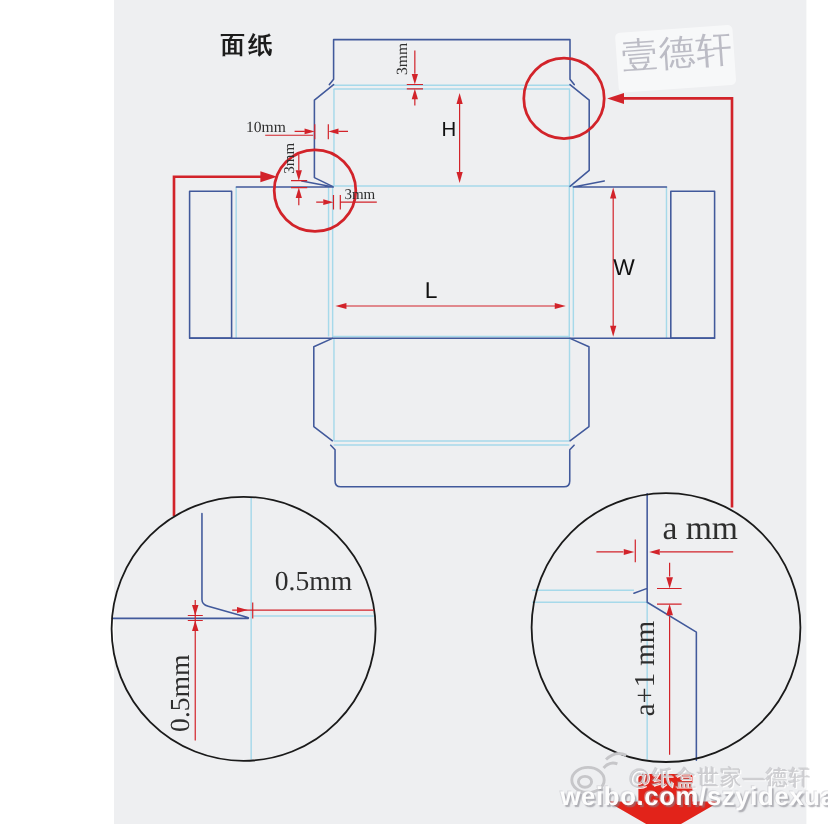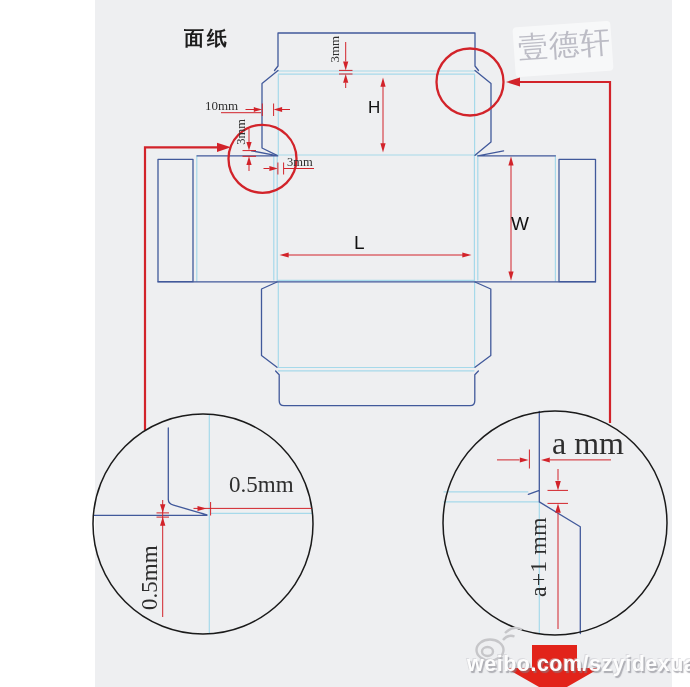--- a/index.html
+++ b/index.html
@@ -25,21 +25,21 @@
            font-family:"Liberation Serif",serif;transform:rotate(-4deg);letter-spacing:1px;}
   #t-3top{left:318px;top:42px;width:34px;font-size:13px;}
   #t-10mm{left:205px;top:99px;font-size:13px;}
   #t-3lv{left:225px;top:125px;width:34px;font-size:12.5px;}
   #t-3lh{left:287px;top:156px;font-size:12.5px;}
   #t-H{left:368px;top:99px;font-size:17px;color:#111;}
   #t-W{left:511px;top:214px;font-size:19px;color:#111;}
   #t-L{left:354px;top:233px;font-size:19px;color:#111;}
   #t-05h{left:229px;top:472px;font-size:23px;}
   #t-05v{left:105px;top:565px;width:90px;font-size:23px;}
-  #t-amm{left:552px;top:426px;font-size:32px;}
+  #t-amm{left:552px;top:426px;font-size:28px;}
   #t-a1{left:483px;top:544px;width:110px;font-size:24px;}
   #t-handle{left:524px;top:639px;font-size:18px;color:#cdcdd0;letter-spacing:1px;
             text-shadow:1px 1px 0 rgba(255,255,255,.9),-1px -1px 0 rgba(150,150,155,.35);}
   #t-url{left:467px;top:653px;font-size:21.5px;font-weight:bold;color:#fdfdfd;letter-spacing:.5px;
          text-shadow:1.5px 1.5px 1px rgba(130,130,138,.6),-1px -1px 0 rgba(200,200,206,.5);}
 </style>
 </head>
 <body>
 
 <div class="page">
@@ -168,14 +168,15 @@
   <div class="lbl serif" id="t-3lh">3mm</div>
   <div class="lbl" id="t-H">H</div>
   <div class="lbl" id="t-W">W</div>
   <div class="lbl" id="t-L">L</div>
 
   <div class="lbl serif" id="t-05h">0.5mm</div>
   <div class="lbl serif rot" id="t-05v">0.5mm</div>
   <div class="lbl serif" id="t-amm">a mm</div>
   <div class="lbl serif rot" id="t-a1">a+1 mm</div>
 
+  <div class="lbl" id="t-handle">@纸盒世家—德轩</div>
   <div class="lbl" id="t-url">weibo.com/szyidexuan</div>
 </div>
 
 </body></html>

